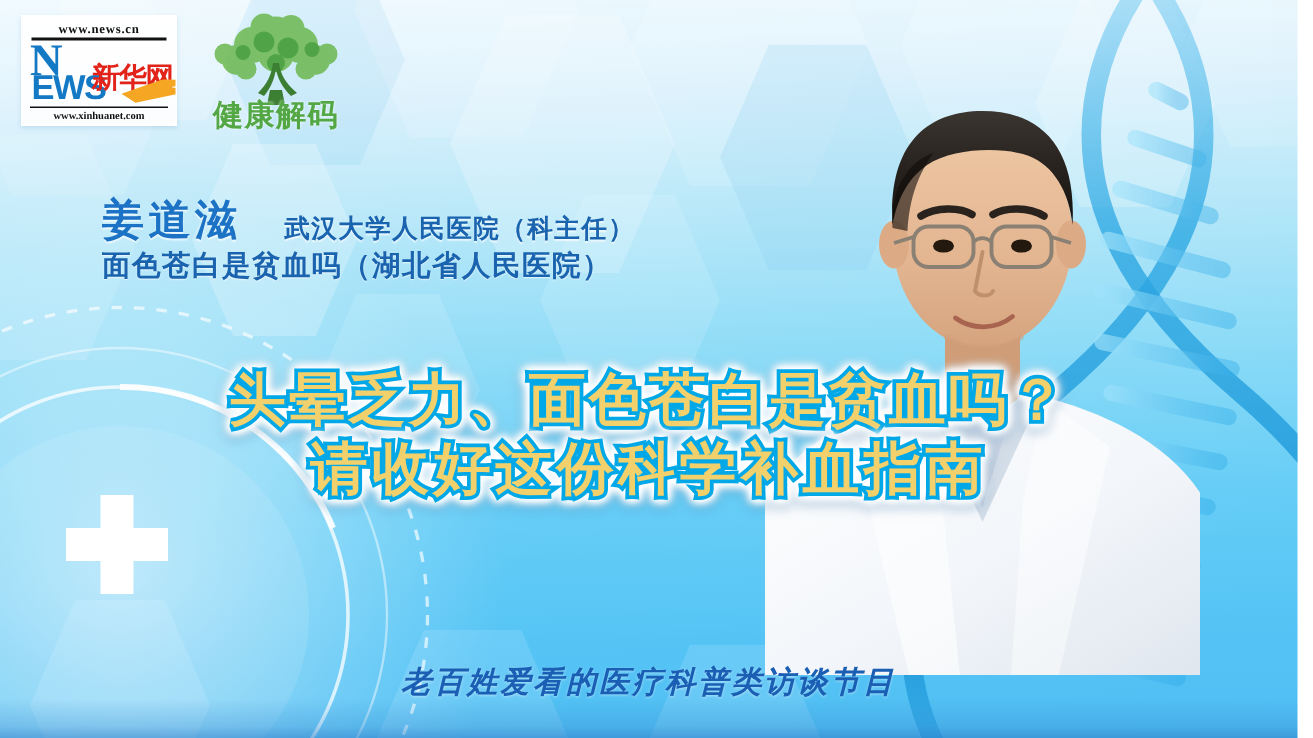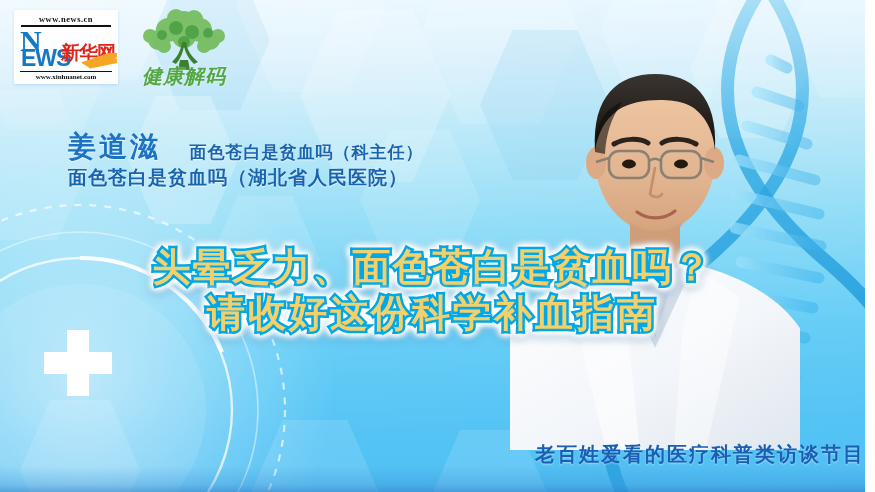--- a/index.html
+++ b/index.html
@@ -80,21 +80,20 @@
     font-size:7px; font-weight:700; color:#111; text-align:center;
     border-top:1.5px solid #111; margin:0 5px; padding-top:1px;
     font-family:"Liberation Serif",serif;
   }
 
   .logo-health { position:absolute; left:128px; top:8px; width:112px; height:84px; }
   .lh-text {
     position:absolute; left:0; right:0; bottom:2px; text-align:center;
     font-size:20px; font-weight:700; color:#53a845; letter-spacing:1px;
     text-shadow:0 0 2px rgba(255,255,255,.9);
-    font-style:italic;
   }
 
   
   .doctor { position:absolute; left:510px; top:48px; width:290px; height:402px; }
 
   
   .name-block { position:absolute; left:68px; top:133px; }
   .doc-name {
     display:inline-block; font-size:28px; font-weight:700; color:#1c72c4;
     letter-spacing:3px; vertical-align:bottom; line-height:1;
@@ -116,22 +115,22 @@
     font-size:38px; font-weight:700; letter-spacing:2px; line-height:1.22;
     color:#f2d06b;
     -webkit-text-stroke:5px #00a8e8;
     paint-order:stroke fill;
     filter:drop-shadow(0 0 3px #ffffff) drop-shadow(0 0 3px #ffffff)
            drop-shadow(0 0 2px #ffffff) drop-shadow(0 2px 3px rgba(20,90,150,.35));
   }
   .hl-line.l2 { letter-spacing:3px; }
 
   .tagline {
-    position:absolute; left:0; right:0; top:441px; text-align:right;
-    font-size:20px; font-weight:700; color:#1a5fb4;
+    position:absolute; left:0; right:0; top:441px; text-align:center;
+    font-size:20px; font-weight:700; font-style:italic; color:#1a5fb4;
     letter-spacing:2px;
     text-shadow:0 1px 2px rgba(255,255,255,.45);
   }
 </style>
 </head>
 <body>
 
 <div id="poster">
 
   <div class="hex-layer">
@@ -303,21 +302,21 @@
       <path d="M54,34 C53,42 50,48 44,54 L48,56 C53,50 55,44 56,38 C57,44 60,50 66,56 L70,54
                C63,48 59,42 58,34 Z" fill="#3c7f33"></path>
       <path d="M52,52 L60,52 L62,62 L50,62 Z" fill="#3c7f33"></path>
     </svg>
     <div class="lh-text">健康解码</div>
   </div>
 
   <div class="name-block">
     <div>
       <span class="doc-name">姜道滋</span>
-      <span class="doc-title">面色苍白是贫血吗（科主任）</span>
+      <span class="doc-title">武汉大学人民医院（科主任）</span>
     </div>
     <div class="doc-hospital">面色苍白是贫血吗（湖北省人民医院）</div>
   </div>
 
   <div class="headline">
     <div class="hl-line l1">头晕乏力、面色苍白是贫血吗？</div>
     <div class="hl-line l2">请收好这份科学补血指南</div>
   </div>
 
   <div class="tagline">老百姓爱看的医疗科普类访谈节目</div>

